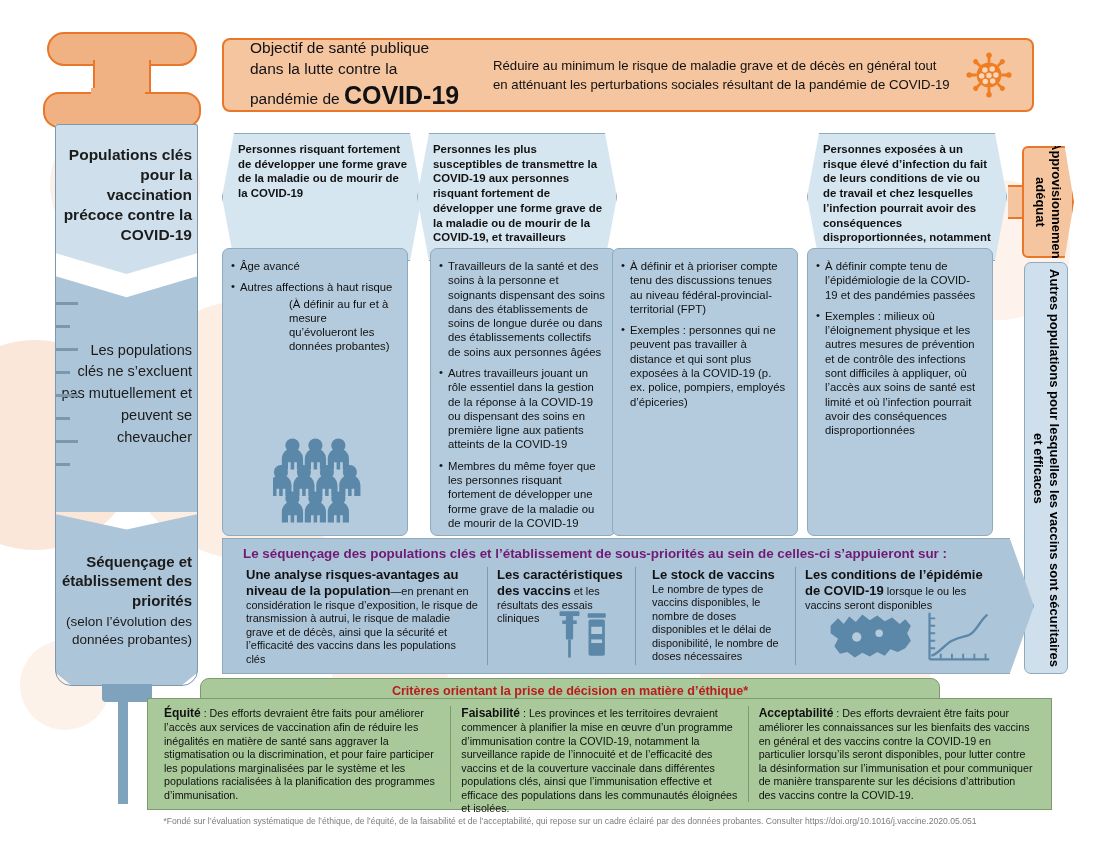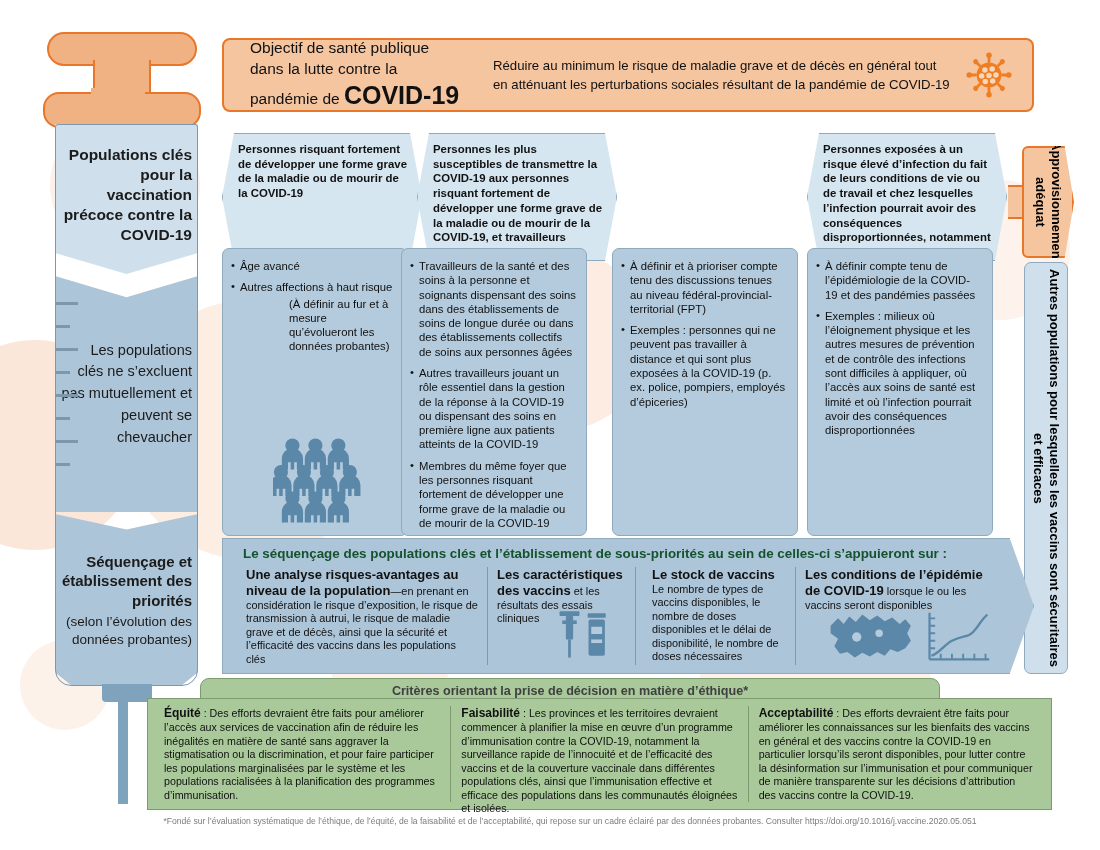--- a/index.html
+++ b/index.html
@@ -118,21 +118,21 @@
   .hex.h4{ left:585px; }
 
   
   .colrow { position:absolute; left:222px; top:248px; width:812px; height:288px; }
   .col {
     position:absolute; top:0; width:186px; height:288px;
     background:#b3cbdd; border:1.5px solid #8fa9bd; border-radius:7px;
     padding:10px 10px 8px 8px;
   }
   .col.c1{ left:0px; }
-  .col.c2{ left:179px; }
+  .col.c2{ left:208px; }
   .col.c3{ left:390px; }
   .col.c4{ left:585px; }
   .col ul { list-style:none; }
   .col li {
     position:relative; padding-left:9px; margin-bottom:7px;
     font-size:11.3px; line-height:1.265; color:#111;
   }
   .col li:before { content:"\2022"; position:absolute; left:0; top:-1px; }
   .col li .sub { display:block; padding-left:5px; margin-top:2px;margin-left:44px; }
   .crowd-icon { position:absolute; left:50px; bottom:12px; width:106px; height:86px; }
@@ -164,39 +164,39 @@
   .otherpop .vtext { font-size:13px; }
 
   
   .seqwrap {
     position:absolute; left:222px; top:538px; width:812px; height:136px;
     background:#adc5d8; border:1.5px solid #8fa9bd;
     clip-path: polygon(0 0, 97% 0, 100% 50%, 97% 100%, 0 100%);
     padding:7px 10px 8px 14px;
   }
   .seq-title {
-    font-weight:bold; font-size:13.4px; color:#14532d; margin-bottom:6px; padding-left:6px;
+    font-weight:bold; font-size:13.4px; color:#701a75; margin-bottom:6px; padding-left:6px;
   }
   .seq-cols { display:flex; height:98px; }
   .seq-col { position:relative; padding:0 9px; font-size:10.9px; line-height:1.23; color:#111; }
   .seq-col + .seq-col { border-left:1.5px solid #7f99ad; }
   .seq-col b { font-weight:bold; font-size:13px; }
   .seq-col.q1{ width:250px; }
   .seq-col.q2{ width:148px; }
   .seq-col.q3{ width:160px;padding-left:16px; }
   .seq-col.q4{ width:215px; }
   .icon-vax { position:absolute; right:22px; bottom:2px; width:58px; height:58px; }
   .icon-mapchart { position:absolute; left:28px; bottom:0px; width:170px; height:56px; }
 
   
   .ethics-tab {
     position:absolute; left:200px; top:678px; width:740px; height:26px;
     background:#a9c99a; border:1.5px solid #7d9b6e; border-radius:9px 9px 0 0;
     display:flex; align-items:center; justify-content:center;
-    font-weight:bold; font-size:12.6px; color:#404040;
+    font-weight:bold; font-size:12.6px; color:#b91c1c;
   }
   .ethics {
     position:absolute; left:147px; top:698px; width:905px; height:112px;
     background:#a9c99a; border:1.5px solid #7d9b6e; border-radius:0;
     display:flex; padding:7px 6px;
   }
   .ethics-col { padding:0 10px; font-size:10.7px; line-height:1.26; color:#111; flex:1; }
   .ethics-col + .ethics-col { border-left:1.5px solid #7d9b6e; }
   .ethics-col b { font-weight:bold; font-size:12px; }
 

